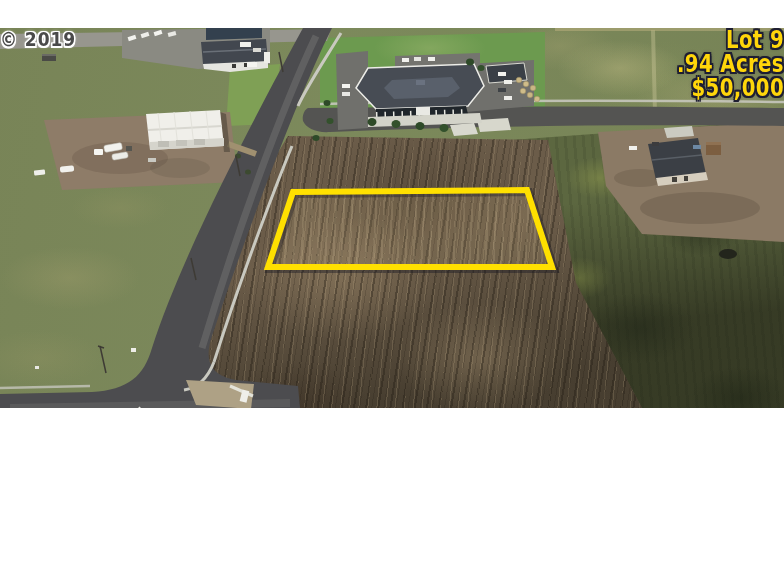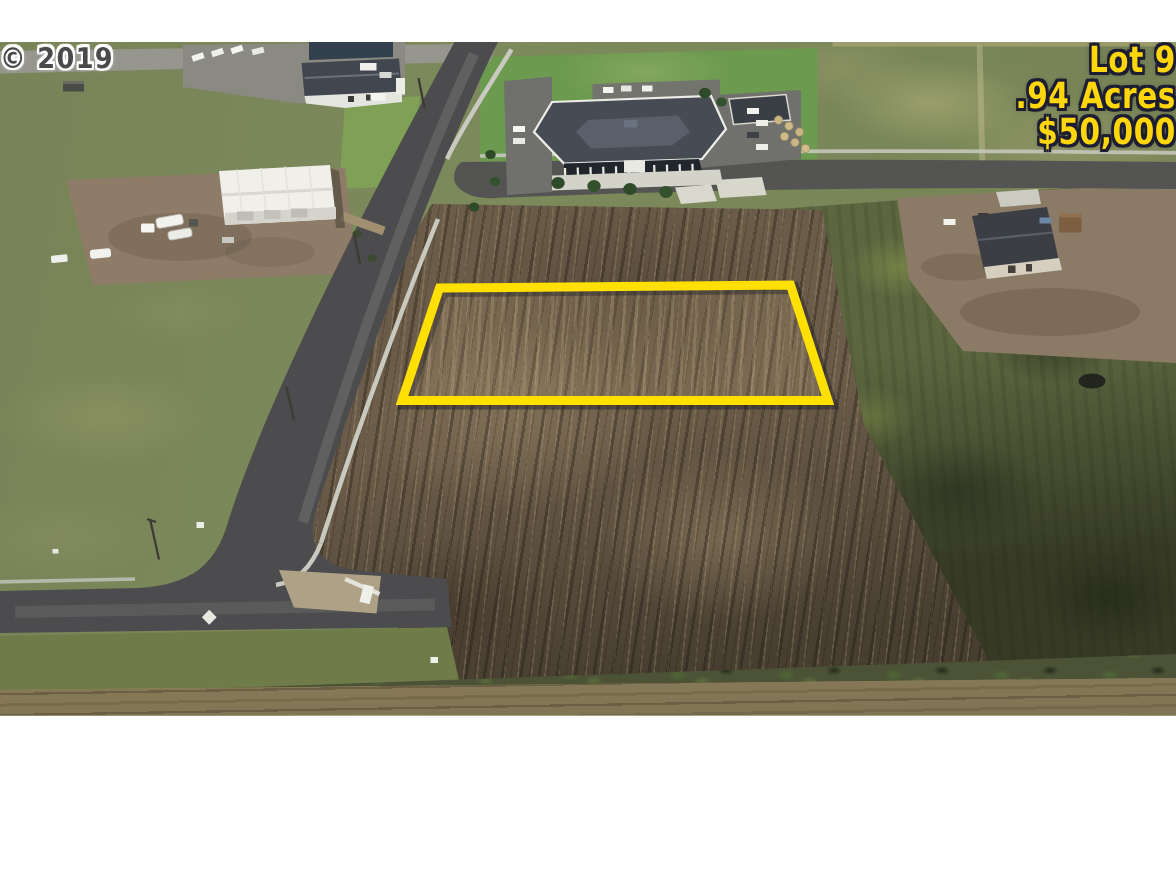--- a/index.html
+++ b/index.html
@@ -1,18 +1,18 @@
 <!DOCTYPE html>
 <html style="--lot-line: #FFE000; --lot-text: #FFD60A; --lot-text-outline: #1E1E32; --watermark-text: #4A4A4A;"><head>
 <meta charset="utf-8">
 <style>
   html,body{margin:0;padding:0;background:#fff;}
   #stage{position:relative;width:784px;height:588px;background:#ffffff;overflow:hidden;
          font-family:"DejaVu Sans","Liberation Sans",sans-serif;}
-  #photo{position:absolute;left:0;top:28px;width:784px;height:449px;overflow:hidden;
+  #photo{position:absolute;left:0;top:28px;width:784px;height:380px;overflow:hidden;
     background-color:#7b895b;
     background-image:
       radial-gradient(90px 40px at 620px 40px, rgba(190,185,130,.45), transparent 70%),
       radial-gradient(120px 50px at 720px 70px, rgba(175,170,120,.40), transparent 70%),
       radial-gradient(80px 35px at 560px 18px, rgba(165,162,112,.35), transparent 70%),
       radial-gradient(100px 45px at 70px 250px, rgba(165,160,110,.35), transparent 70%),
       radial-gradient(90px 40px at 40px 330px, rgba(150,150,100,.30), transparent 70%),
       radial-gradient(70px 30px at 120px 180px, rgba(150,150,100,.30), transparent 70%),
       radial-gradient(120px 60px at 660px 55px, rgba(140,150,95,.35), transparent 70%),
       linear-gradient(100deg, rgba(118,128,84,.55), rgba(130,140,94,.15) 40%, rgba(112,122,78,.45));

